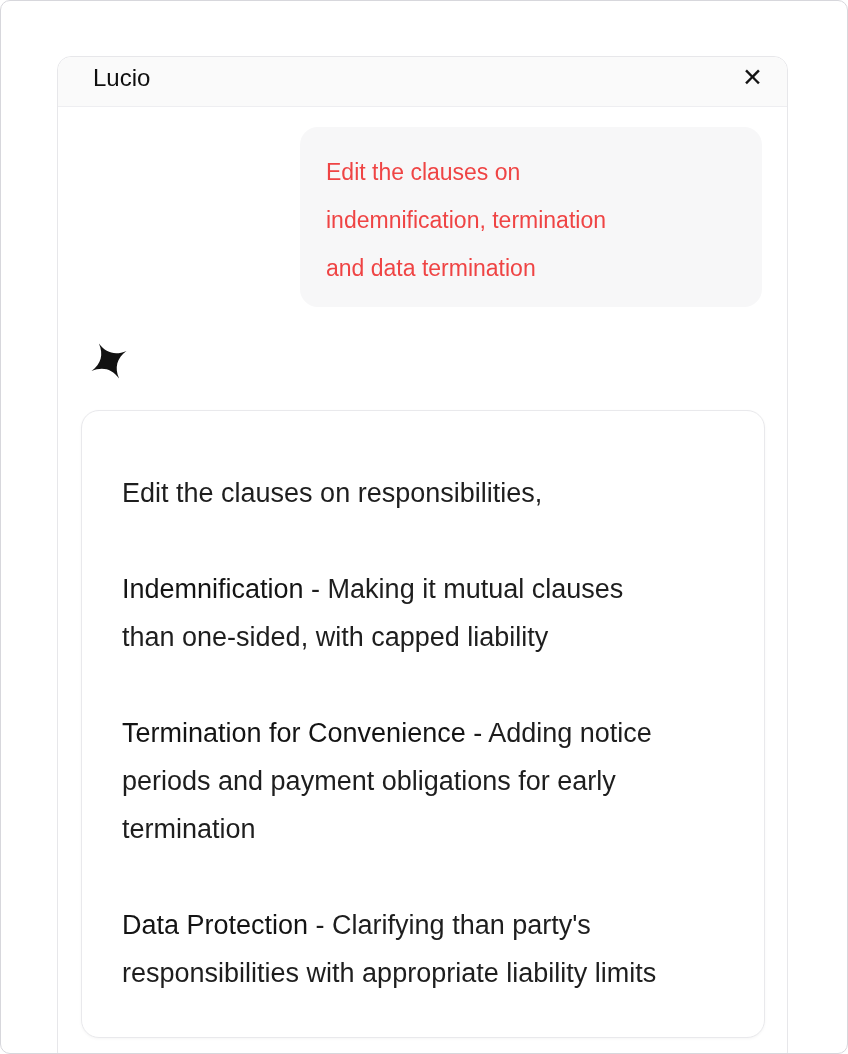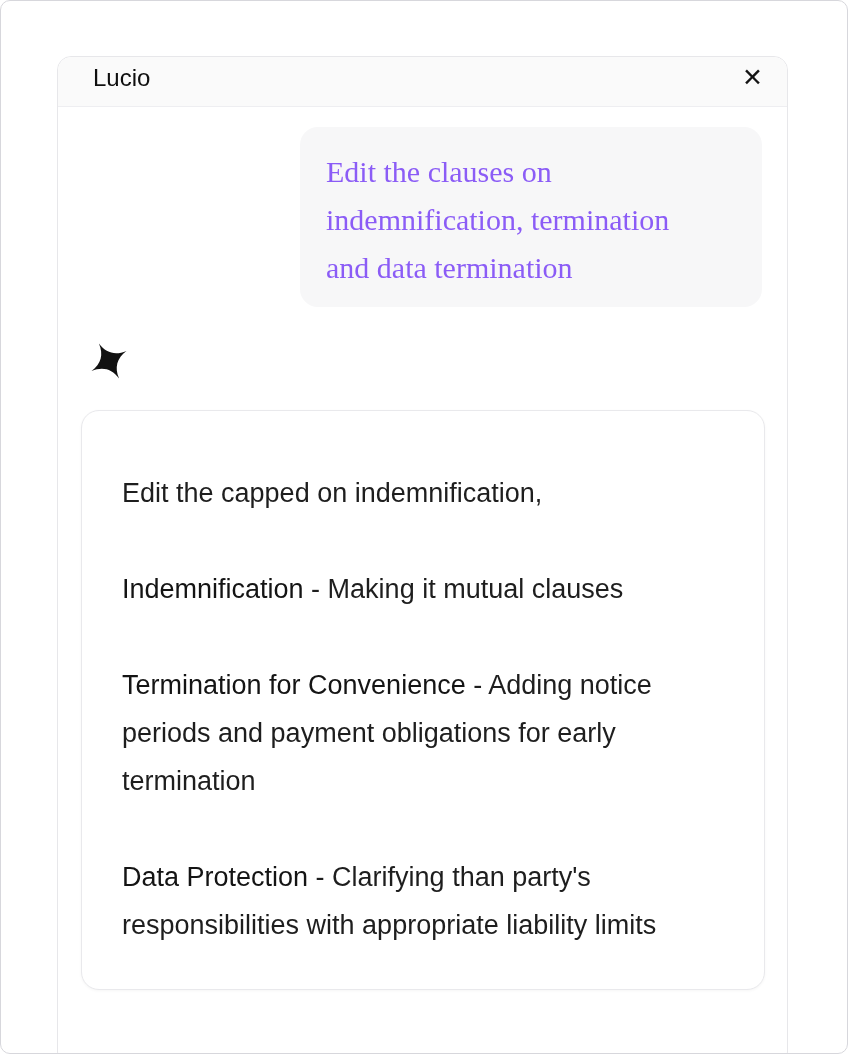--- a/index.html
+++ b/index.html
@@ -56,23 +56,22 @@
   }
   .chat-body {
     padding: 20px 25px 0 23px;
   }
   .user-bubble {
     margin-left: auto;
     width: 462px;
     background: #f7f7f8;
     border-radius: 18px;
     padding: 21px 26px 15px 26px;
-    font-size: 30px;
-    color: #8b5cf6;
-    font-family: Liberation Serif, serif;
+    font-size: 23px;
+    color: #ef4444;
   }
   .bubble-line {
     line-height: 48px;
     white-space: nowrap;
   }
   .sparkle {
     margin: 32px 0 0 6px;
     width: 44px;
     height: 44px;
   }
@@ -122,25 +121,26 @@
 
       <div class="sparkle">
         <svg width="44" height="44" viewBox="0 0 48 48">
           <path d="M24 2 C25.5 15 33 22.5 46 24 C33 25.5 25.5 33 24 46 C22.5 33 15 25.5 2 24 C15 22.5 22.5 15 24 2 Z" fill="#111111" transform="rotate(-30 24 24)"></path>
         </svg>
       </div>
 
       <div class="assistant-card">
 
         <div class="para">
-          <div class="line">Edit the capped on indemnification,</div>
+          <div class="line">Edit the clauses on responsibilities,</div>
         </div>
 
         <div class="para">
           <div class="line"><strong>Indemnification</strong><span> - Making it mutual clauses</span></div>
+          <div class="line">than one-sided, with capped liability</div>
         </div>
 
         <div class="para">
           <div class="line"><strong>Termination for Convenience</strong><span> - Adding notice</span></div>
           <div class="line">periods and payment obligations for early</div>
           <div class="line">termination</div>
         </div>
 
         <div class="para">
           <div class="line"><strong>Data Protection</strong><span> - Clarifying than party's</span></div>

